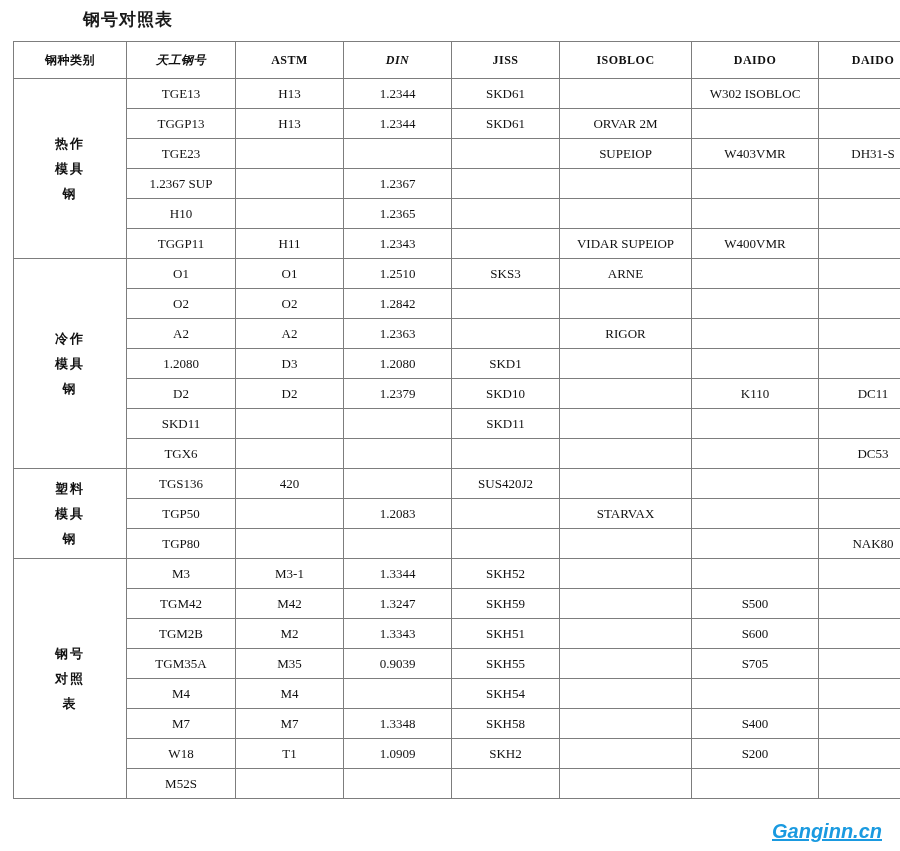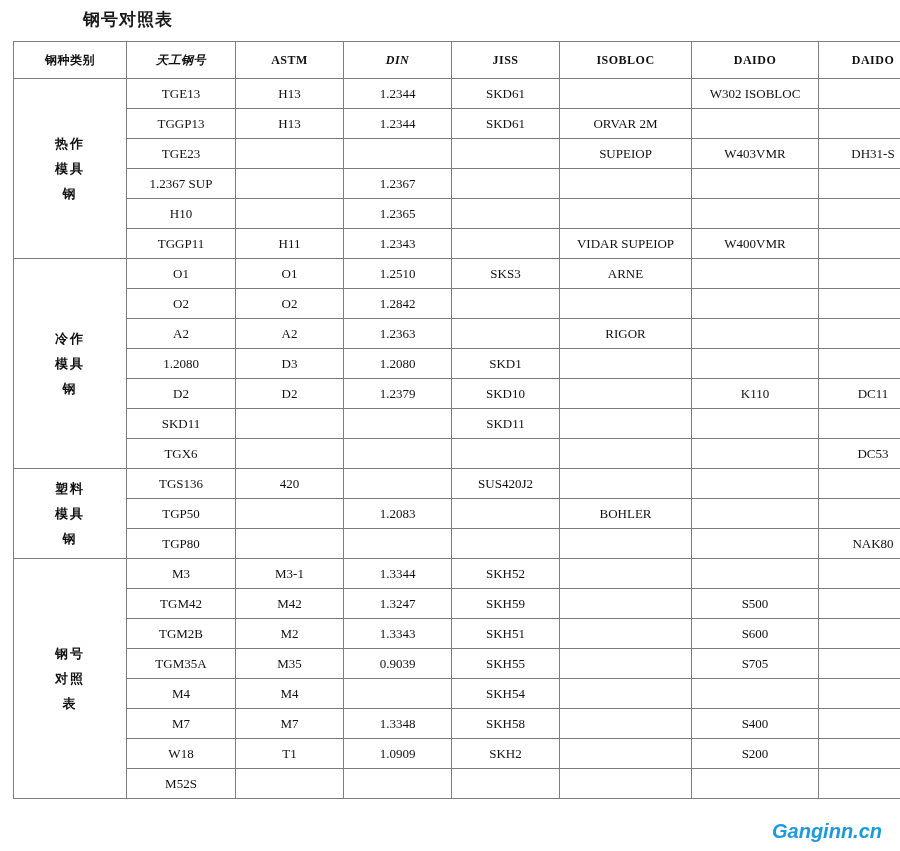--- a/index.html
+++ b/index.html
@@ -74,20 +74,21 @@
   .watermark {
     position: absolute;
     right: 18px;
     bottom: 8px;
     font-family: "Liberation Sans", sans-serif;
     font-size: 20px;
     font-weight: bold;
     font-style: italic;
     color: #1a9ae0;
     letter-spacing: 0px;
+    text-decoration: underline;
   }
 </style>
 </head>
 <body>
 
 <div class="page-title">钢号对照表</div>
 
 <table class="steel-table">
   <thead>
     <tr>
@@ -229,21 +230,21 @@
         <td>SUS420J2</td>
         <td></td>
         <td></td>
         <td></td>
       </tr>
       <tr>
         <td>TGP50</td>
         <td></td>
         <td>1.2083</td>
         <td></td>
-        <td>BOHLER</td>
+        <td>STARVAX</td>
         <td></td>
         <td></td>
       </tr>
       <tr>
         <td>TGP80</td>
         <td></td>
         <td></td>
         <td></td>
         <td></td>
         <td></td>

